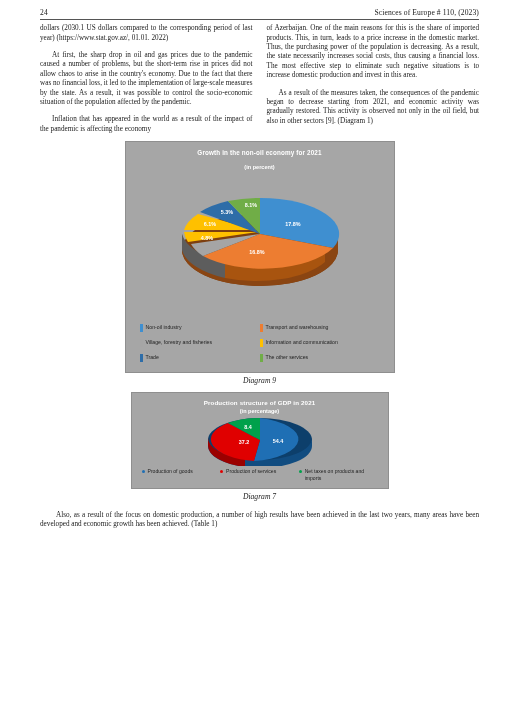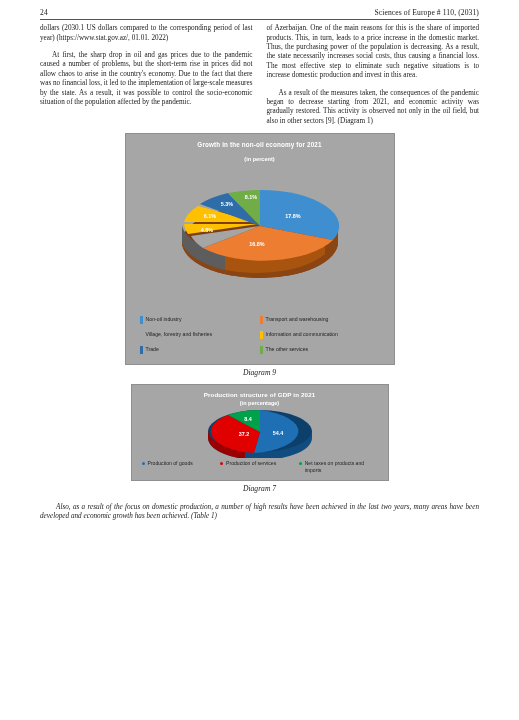--- a/index.html
+++ b/index.html
@@ -173,27 +173,28 @@
   }
   .legend2 .lg-text { max-width: 78px; }
 </style>
 </head>
 <body>
 
 <div class="page">
 
   <div class="pg-header">
     <span class="folio">24</span>
-    <span class="journal">Sciences of Europe # 110, (2031)</span>
+    <span class="journal">Sciences of Europe # 110, (2023)</span>
   </div>
 
   <div class="cols">
     <div class="col">
       <p class="body">dollars (2030.1 US dollars compared to the corresponding period of last year) (https://www.stat.gov.az/, 01.01. 2022)</p>
       <p class="body indent">At first, the sharp drop in oil and gas prices due to the pandemic caused a number of problems, but the short-term rise in prices did not allow chaos to arise in the country's economy. Due to the fact that there was no financial loss, it led to the implementation of large-scale measures by the state. As a result, it was possible to control the socio-economic situation of the population affected by the pandemic.</p>
+      <p class="body indent">Inflation that has appeared in the world as a result of the impact of the pandemic is affecting the economy</p>
     </div>
     <div class="col">
       <p class="body">of Azerbaijan. One of the main reasons for this is the share of imported products. This, in turn, leads to a price increase in the domestic market. Thus, the purchasing power of the population is decreasing. As a result, the state necessarily increases social costs, thus causing a financial loss. The most effective step to eliminate such negative situations is to increase domestic production and invest in this area.</p>
       <p class="body indent">As a result of the measures taken, the consequences of the pandemic began to decrease starting from 2021, and economic activity was gradually restored. This activity is observed not only in the oil field, but also in other sectors [9]. (Diagram 1)</p>
     </div>
   </div>
 
   <div class="figure">
     <div class="chart-box" id="chart1">
       <div class="chart-title">Growth in the non-oil economy for 2021</div>
@@ -297,17 +298,17 @@
         </div>
         <div class="lg-item">
           <span class="dot" style="background:#00a14b"></span>
           <span class="lg-text">Net taxes on products and imports</span>
         </div>
       </div>
     </div>
     <div class="fig-caption">Diagram 7</div>
   </div>
 
-  <div class="fullwidth" style="margin-top:10px;font-style:italic;">
+  <div class="fullwidth" style="margin-top:10px;">
     <p class="body">Also, as a result of the focus on domestic production, a number of high results have been achieved in the last two years, many areas have been developed and economic growth has been achieved. (Table 1)</p>
   </div>
 
 </div>
 
 </body></html>

